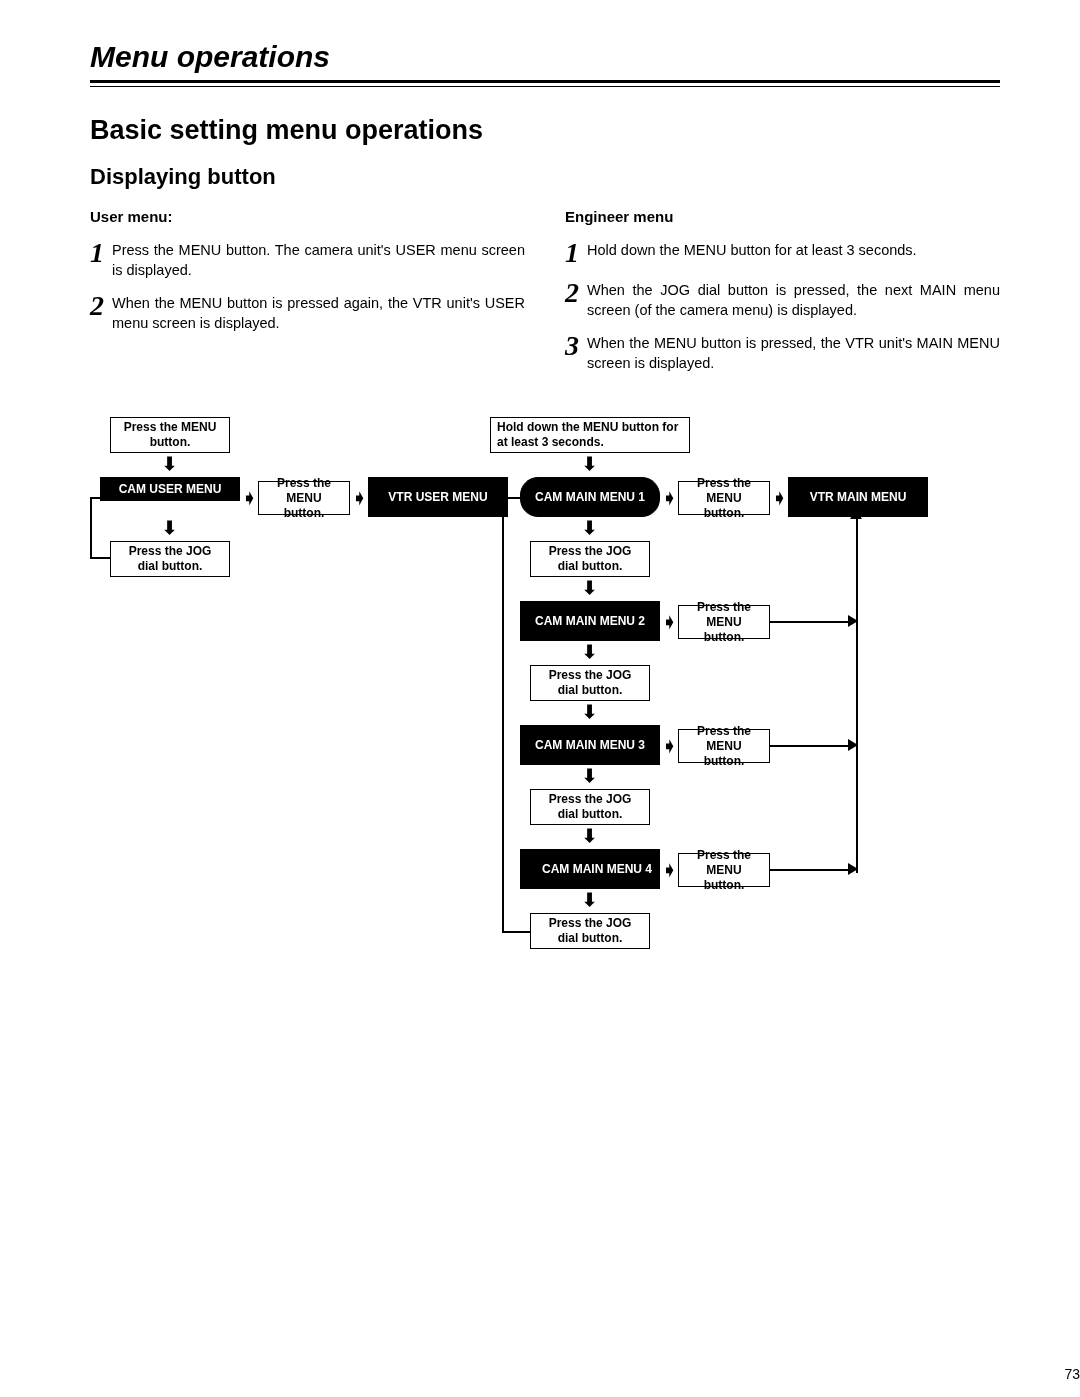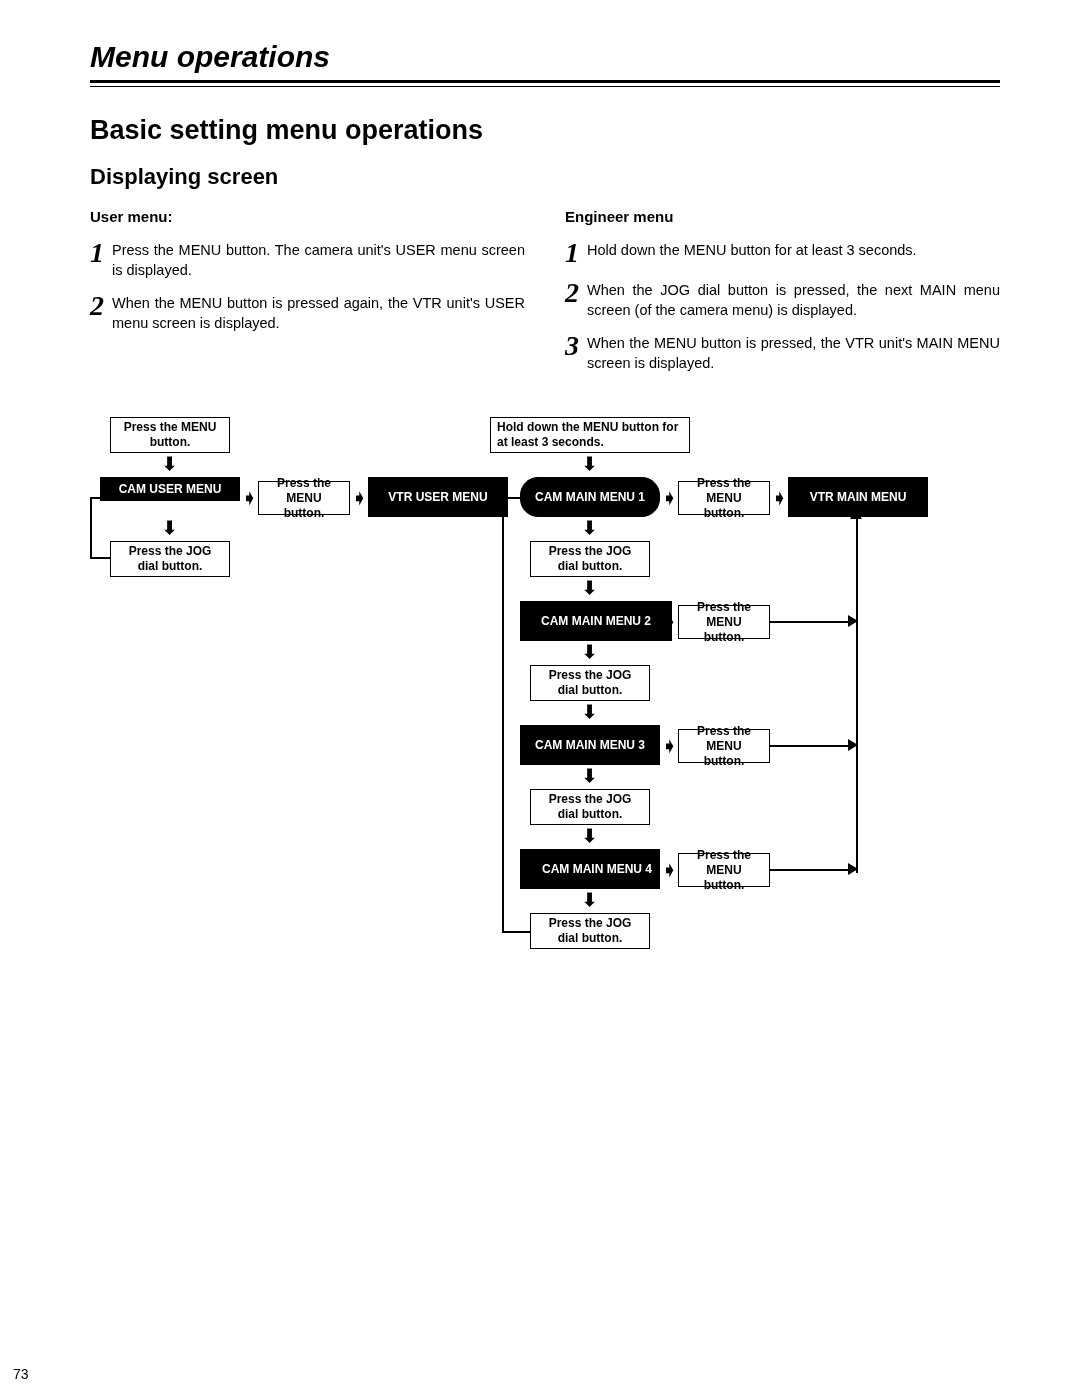--- a/index.html
+++ b/index.html
@@ -104,33 +104,32 @@
   .tri-up {
     position:absolute; width:0; height:0;
     border-left:6px solid transparent;
     border-right:6px solid transparent;
     border-bottom:10px solid #000;
   }
   .page-num {
     position:absolute;
     bottom: 15px;
     left:0; right:0;
-    text-align:left;
+    text-align:right;
     font-size:14px;
-    margin-left:13px;
   }
 </style>
 </head>
 <body>
 
 <div class="page-title">Menu operations</div>
 <div class="double-rule"></div>
 
 <div class="h2">Basic setting menu operations</div>
-<div class="h3">Displaying screen</div>
+<div class="h3">Displaying button</div>
 
 <div class="two-col">
   <div class="col">
     <div class="h4">User menu:</div>
     <div class="step">
       <div class="step-num">1</div>
       <div class="step-text just">Press the MENU button.
 The camera unit's USER menu screen is displayed.</div>
     </div>
     <div class="step">
@@ -185,21 +184,21 @@
   <div class="dbox" style="left:588px; top:64px; width:92px; height:34px;">Press the
 MENU button.</div>
   <div class="arrow-right" style="left:682px; top:72px;">➧</div>
   <div class="dbox dblack" style="left:698px; top:60px; width:140px; height:40px;">VTR MAIN MENU</div>
 
   <div class="arrow-down" style="left:492px; top:102px;">⬇</div>
   <div class="dbox" style="left:440px; top:124px; width:120px; height:36px;">Press the JOG
 dial button.</div>
   <div class="arrow-down" style="left:492px; top:162px;">⬇</div>
 
-  <div class="dbox dblack" style="left:430px; top:184px; width:152px; height:40px;">CAM MAIN MENU 2</div>
+  <div class="dbox dblack" style="left:430px; top:184px; width:140px; height:40px;">CAM MAIN MENU 2</div>
   <div class="arrow-right" style="left:572px; top:196px;">➧</div>
   <div class="dbox" style="left:588px; top:188px; width:92px; height:34px;">Press the
 MENU button.</div>
   <div class="hline" style="left:680px; top:204px; width:80px;"></div>
   <div class="tri-right" style="left:758px; top:198px;"></div>
 
   <div class="arrow-down" style="left:492px; top:226px;">⬇</div>
   <div class="dbox" style="left:440px; top:248px; width:120px; height:36px;">Press the JOG
 dial button.</div>
   <div class="arrow-down" style="left:492px; top:286px;">⬇</div>

